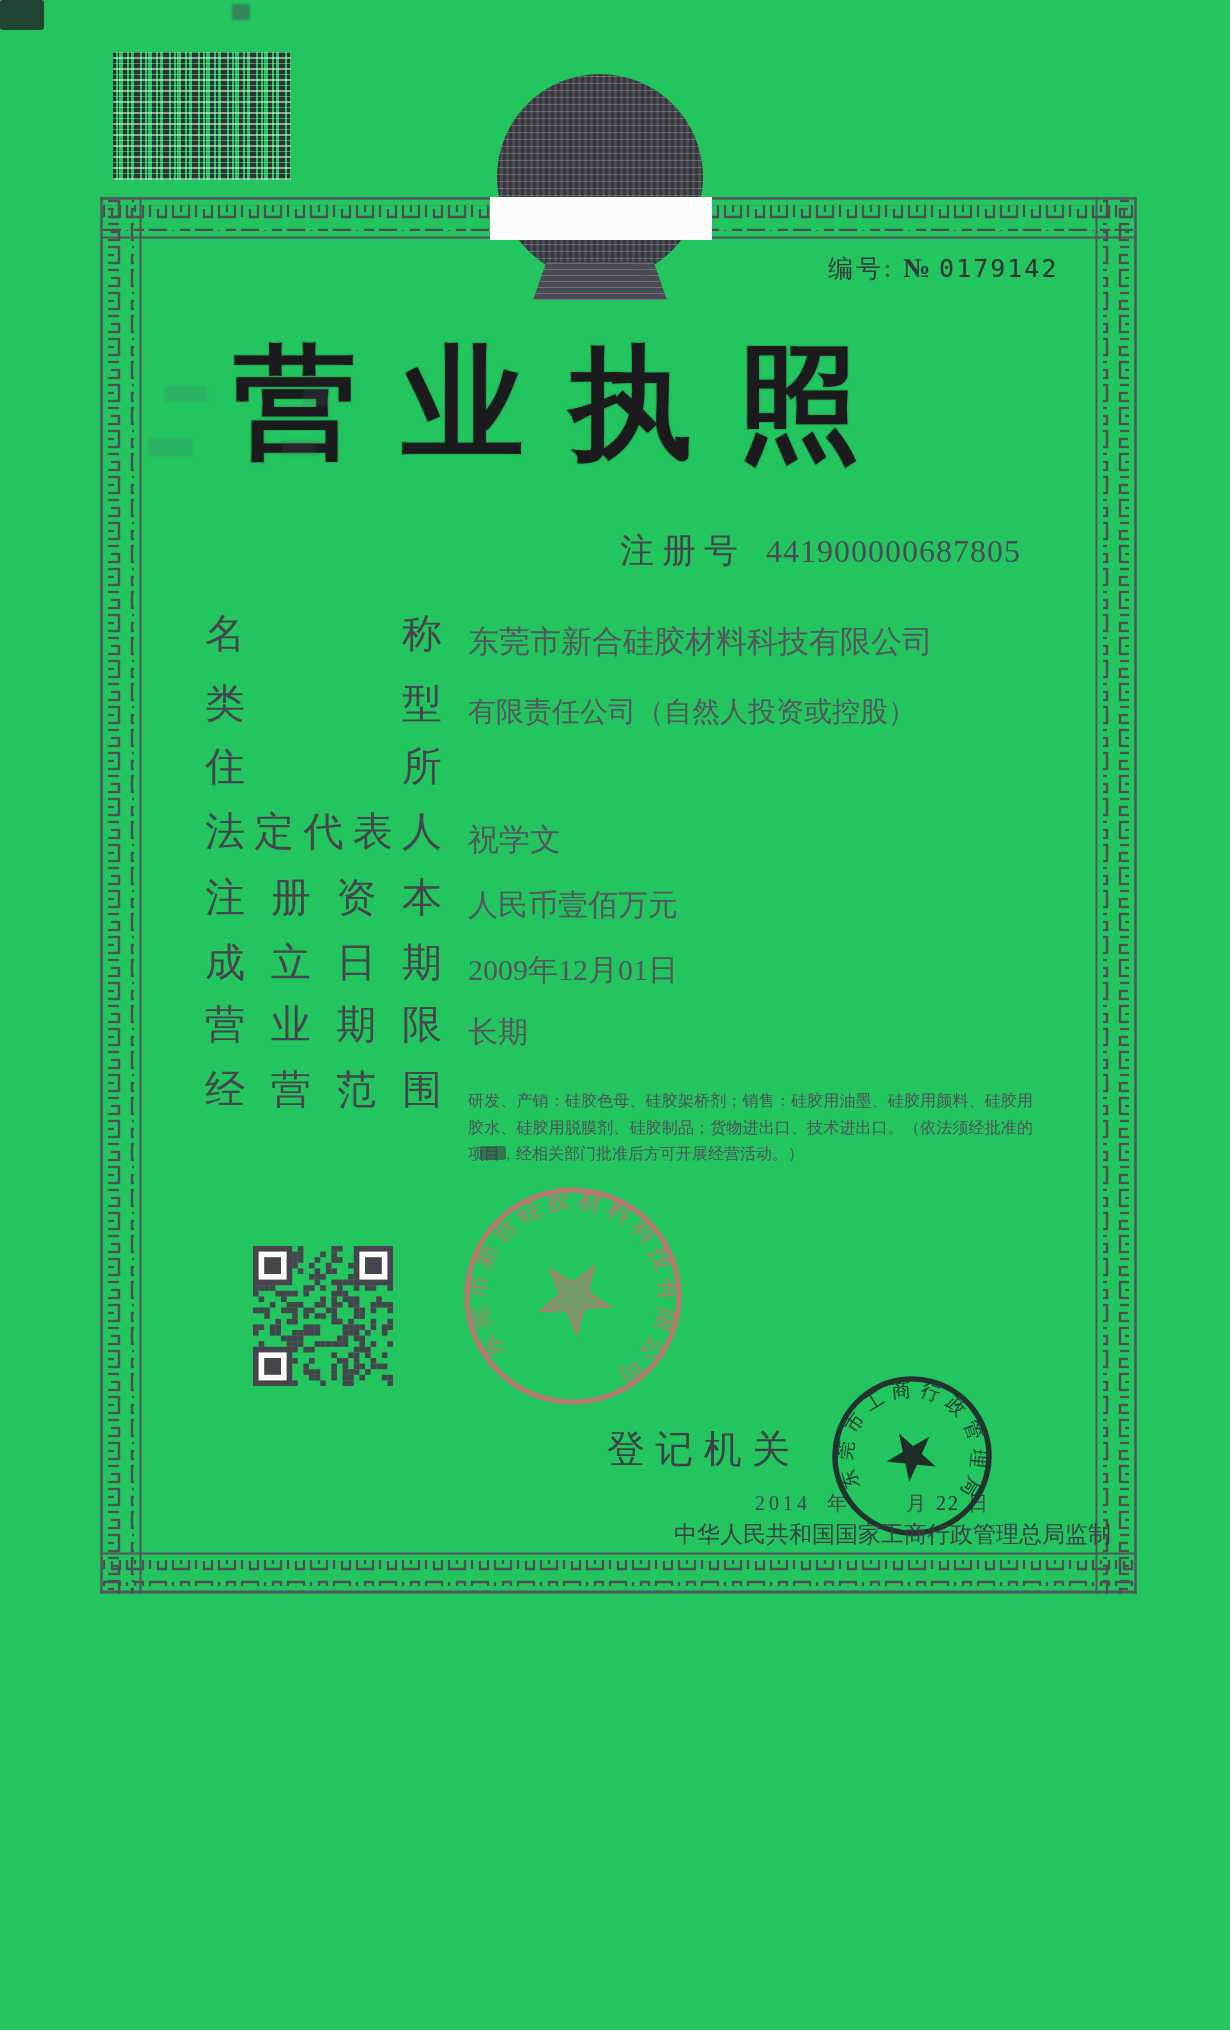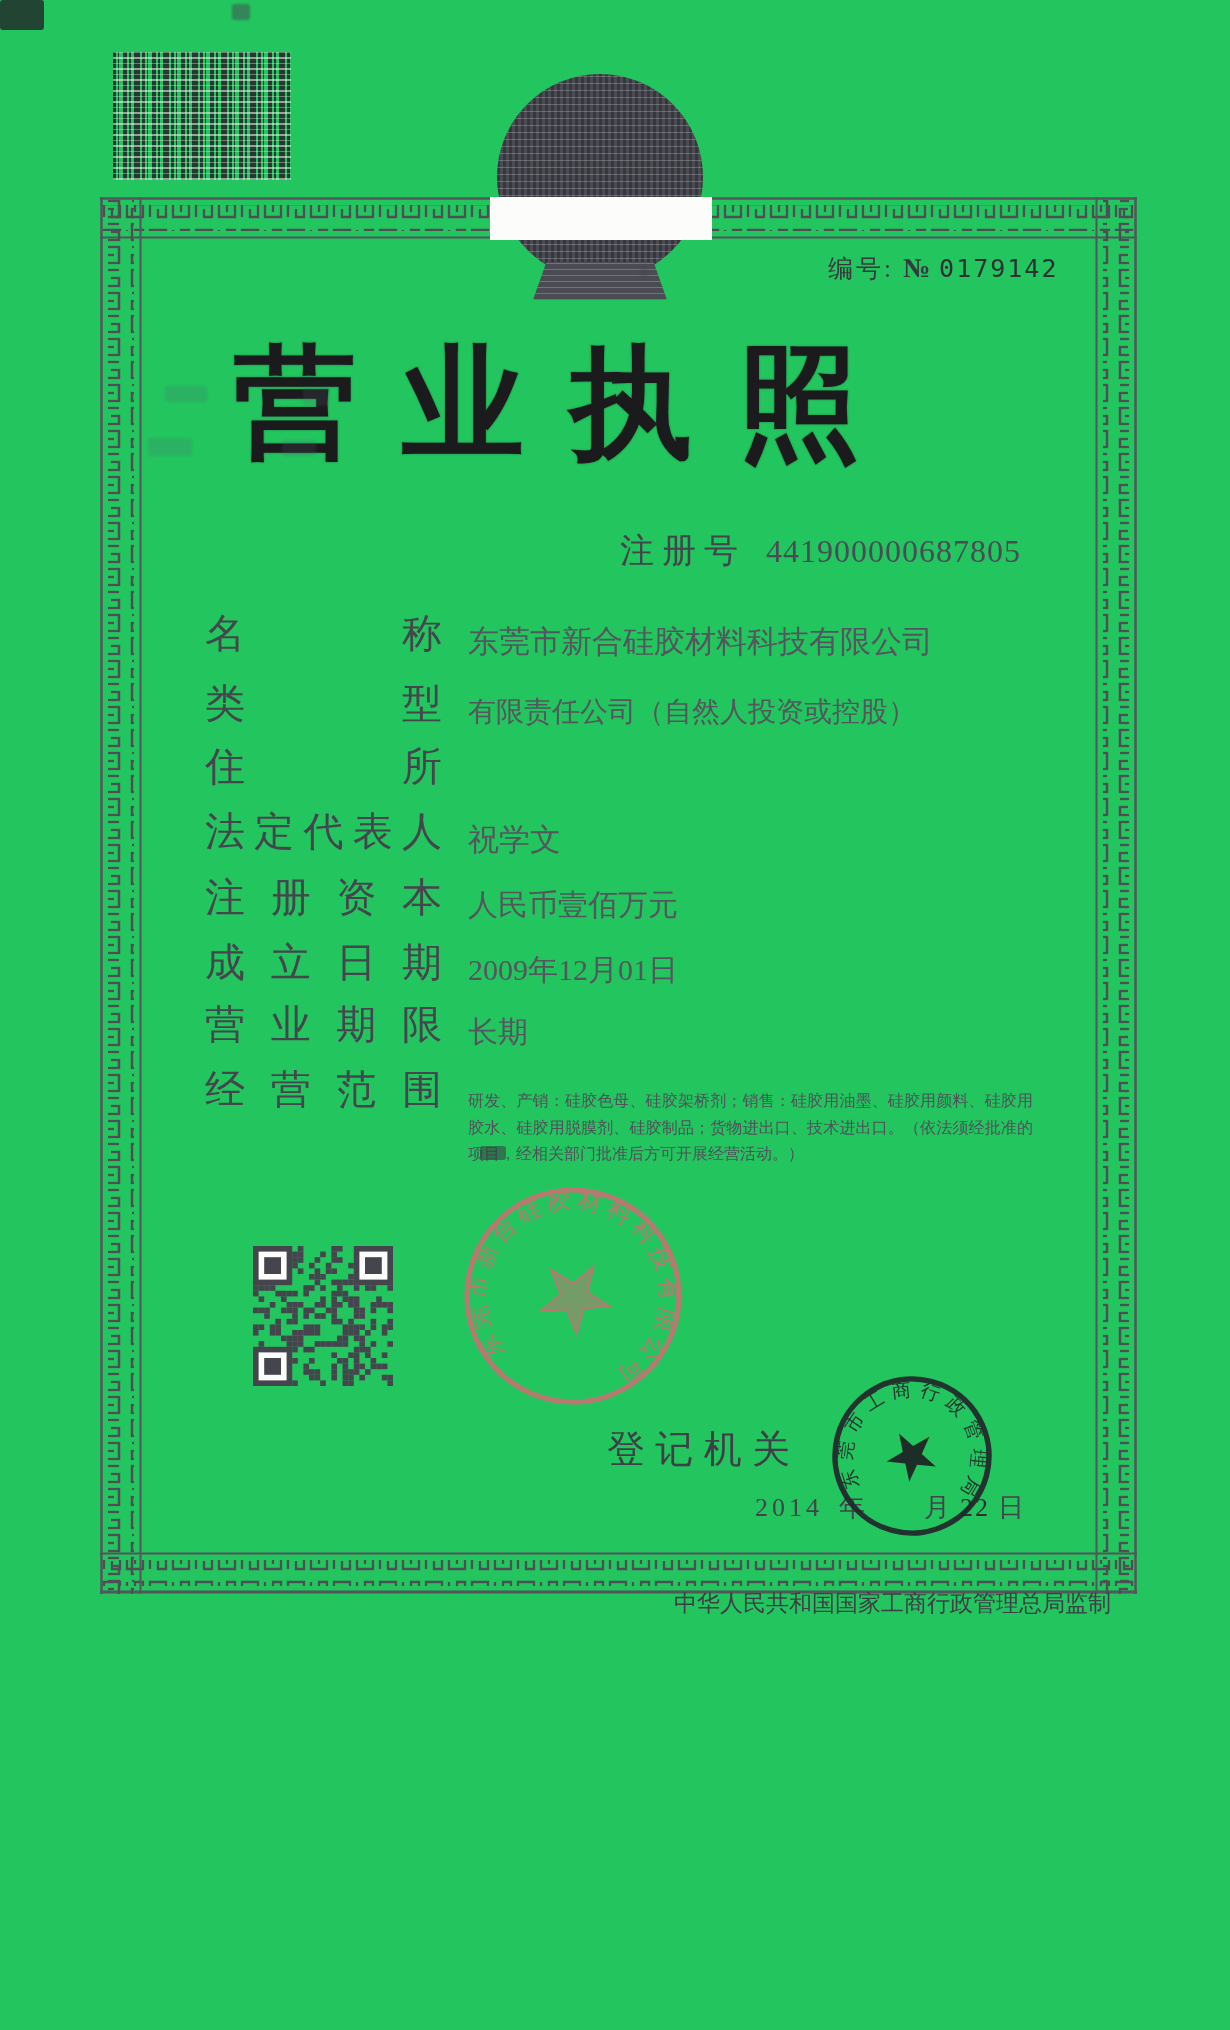--- a/index.html
+++ b/index.html
@@ -56,30 +56,30 @@
   
   .just{display:flex;justify-content:space-between;}
 
   
   .qr{position:absolute;left:253px;top:1246px;width:140px;height:140px;}
   .company-seal{position:absolute;left:458px;top:1181px;width:230px;height:230px;}
   .registry-seal{position:absolute;left:827px;top:1371px;width:170px;height:170px;}
   .registry-row{position:absolute;left:607px;top:1424px;}
   .registry-row .lbl{width:183px;font-size:38px;color:#3f3f47;}
   .issue-date{position:absolute;left:755px;top:1490px;display:flex;align-items:baseline;
-    font-size:26px;color:#43434b;letter-spacing:2px;text-align:center;}
+    font-size:20px;color:#43434b;letter-spacing:2px;text-align:center;}
   .issue-date .y{letter-spacing:4px;}
   .issue-date .u1{margin-left:16px;}
   .issue-date .u2{margin-left:57px;}
   .issue-date .d{margin-left:8px;color:#2f2f36;}
   .issue-date .u3{margin-left:8px;}
 
   
   .footer-left{position:absolute;left:105px;top:1605px;font-size:20px;letter-spacing:.5px;color:#4e4e56;}
-  .footer-right{position:absolute;left:674px;top:1588px;font-size:23px;color:#3e3e46;}
+  .footer-right{position:absolute;left:674px;top:1519px;font-size:23px;color:#3e3e46;}
 
   
   .smudge{position:absolute;background:rgba(90,90,115,.18);border-radius:3px;filter:blur(1px);}
   .s1{left:0;top:0;width:44px;height:30px;background:rgba(35,35,40,.8);filter:blur(.5px);}
   .s2{left:232px;top:4px;width:18px;height:16px;background:rgba(70,70,85,.5);}
   .s3{left:165px;top:386px;width:42px;height:16px;}
   .s4{left:303px;top:388px;width:26px;height:18px;}
   .s5{left:148px;top:438px;width:44px;height:18px;}
   .s6{left:282px;top:440px;width:34px;height:16px;}
   .s7{left:480px;top:1146px;width:26px;height:14px;background:rgba(55,55,65,.55);filter:blur(.4px);}

